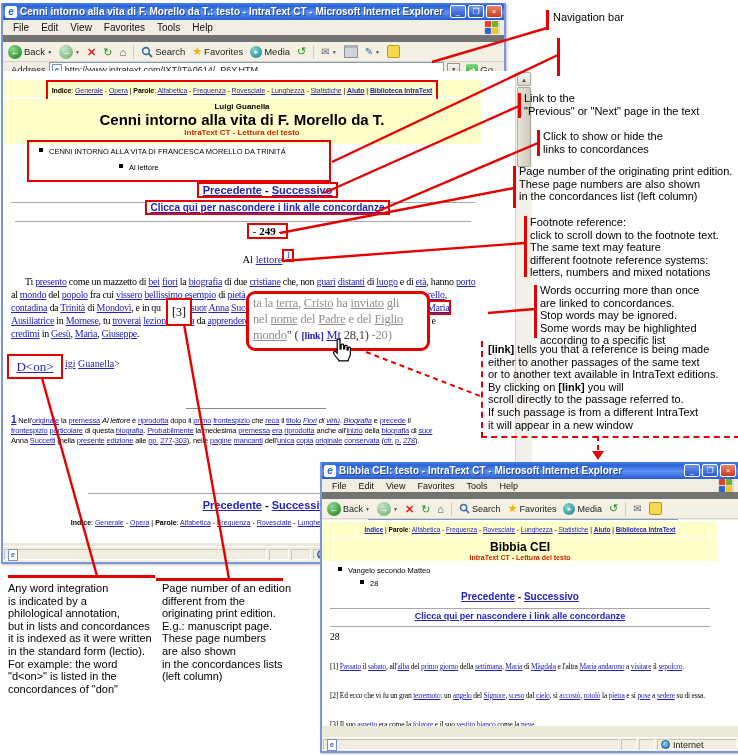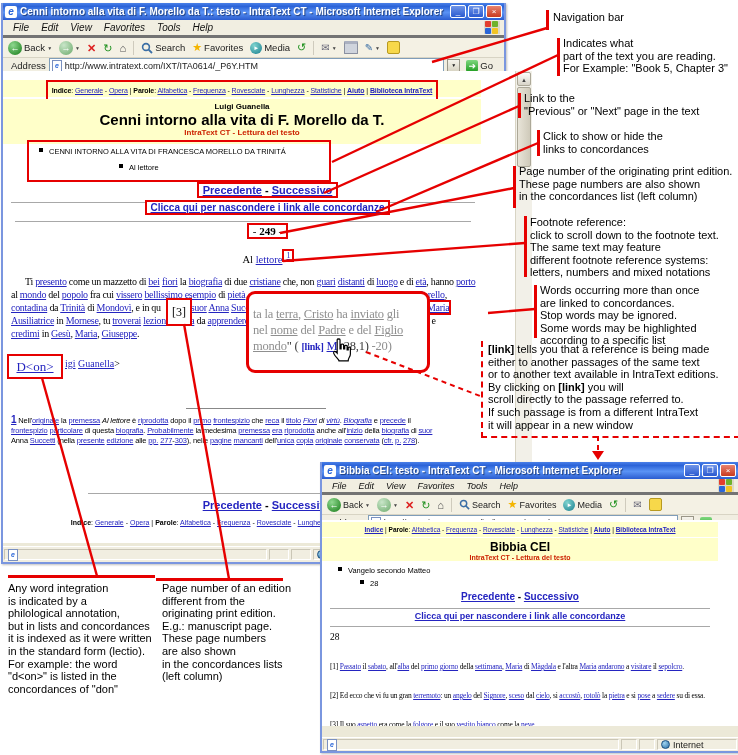--- a/index.html
+++ b/index.html
@@ -13,22 +13,22 @@
             display:flex;align-items:center;gap:3px;padding:0 2px;}
   .ie-ico{width:12px;height:12px;background:#fff;border-radius:2px;color:#2a66d8;font-weight:bold;
           font-style:italic;font-size:10px;line-height:12px;text-align:center;flex:0 0 auto;}
   .title-text{flex:1;color:#fff;font-weight:bold;font-size:10px;white-space:nowrap;overflow:hidden;
               text-shadow:1px 1px 1px #1b3a7a;}
   .winbtns{display:flex;gap:2px;flex:0 0 auto;}
   .wbtn{width:16px;height:13px;border-radius:2px;border:1px solid #fff;color:#fff;font-size:8px;
         line-height:11px;text-align:center;box-sizing:border-box;}
   .wbtn.b-min,.wbtn.b-max{background:linear-gradient(180deg,#6f94e8,#2a5ad0);}
   .wbtn.b-close{background:linear-gradient(180deg,#e8836f,#c93a1f);}
-  .menubar{height:15px;background:#f1eee1;border-bottom:3px solid #737373;display:flex;align-items:center;
-           font-size:10px;padding:0 4px;color:#111;font-style:italic;}
+  .menubar{height:15px;background:#f1eee1;border-bottom:7px solid #737373;display:flex;align-items:center;
+           font-size:10px;padding:0 4px;color:#111;}
   .menuitem{padding:0 6px;}
   .winlogo{margin-left:auto;width:14px;height:13px;display:grid;grid-template-columns:6px 6px;
            grid-template-rows:6px 6px;gap:1px;background:#dcd8c8;padding:0 1px;}
   .winlogo span{border-radius:1px;}
   .toolbar{height:19px;background:#f4f1e4;border-bottom:1px solid #d8d4c4;display:flex;align-items:center;
            font-size:9.5px;color:#222;padding:0 2px;gap:1px;overflow:hidden;white-space:nowrap;}
   .tbtn{display:flex;align-items:center;gap:2px;padding:0 3px;height:17px;flex:0 0 auto;}
   .cir{width:14px;height:14px;border-radius:50%;color:#fff;font-size:9px;line-height:14px;text-align:center;flex:0 0 auto;}
   .cir.back{background:radial-gradient(circle at 35% 30%,#8fd88f,#157a15);}
   .cir.fwd{background:radial-gradient(circle at 35% 30%,#c9e6c9,#6aa96a);}
@@ -91,21 +91,21 @@
   .rbox{display:inline-block;border:2px solid #e60000;padding:0 4px;}
   .rbox.whitebg{background:#fff;}
   .bullet-sq{display:inline-block;width:4px;height:4px;background:#000;margin-right:6px;vertical-align:2px;}
   .hrline{position:absolute;border-top:1px solid #a8a8a8;height:0;}
 
   
   .ann{position:absolute;font-size:11px;line-height:12.6px;color:#000;white-space:pre-line;z-index:60;text-align:left;}
   .tick{position:absolute;width:3px;background:#e60000;z-index:59;}
   .hbar{position:absolute;height:3px;background:#e60000;z-index:59;}
   .overlaybox{position:absolute;border:2px solid #e60000;background:#fff;z-index:45;text-align:center;}
-  #magnifier{border-width:3px;border-radius:9px;z-index:44;padding:12px 4px;text-align:left;}
+  #magnifier{border-width:3px;border-radius:9px;z-index:44;padding:1px 4px;text-align:left;}
   #magnifier div{line-height:16px;font-size:12.5px;letter-spacing:-0.2px;white-space:nowrap;}
   #linknote{position:absolute;border-left:2px dashed #e60000;border-bottom:2px dashed #e60000;
             padding:2px 0 5px 5px;font-size:11px;line-height:12.6px;z-index:60;background:transparent;}
   svg.lines{position:absolute;left:0;top:0;z-index:50;pointer-events:none;}
 </style>
 </head>
 <body>
 
 <div id="canvas">
 
@@ -298,23 +298,20 @@
   <div class="tick" style="left:557px;top:38px;height:38px"></div>
   <div class="tick" style="left:518px;top:93px;height:25px"></div>
   <div class="tick" style="left:537px;top:130px;height:26px"></div>
   <div class="tick" style="left:513px;top:166px;height:42px"></div>
   <div class="tick" style="left:524px;top:216px;height:61px"></div>
   <div class="tick" style="left:534px;top:285px;height:53px"></div>
   <div class="hbar" style="left:8px;top:575px;width:147px"></div>
   <div class="hbar" style="left:156px;top:578px;width:127px"></div>
 
   <div class="ann" style="left:553px;top:11px">Navigation bar</div>
-  <div class="ann" style="left:563px;top:37px">Indicates what
-part of the text you are reading.
-For Example: "Book 5, Chapter 3"</div>
   <div class="ann" style="left:524px;top:92px">Link to the
 "Previous" or "Next" page in the text</div>
   <div class="ann" style="left:543px;top:130px">Click to show or hide the
 links to concordances</div>
   <div class="ann" style="left:519px;top:165px">Page number of the originating print edition.
 These page numbers are also shown
 in the concordances list (left column)</div>
   <div class="ann" style="left:530px;top:216px">Footnote reference:
 click to scroll down to the footnote text.
 The same text may feature

